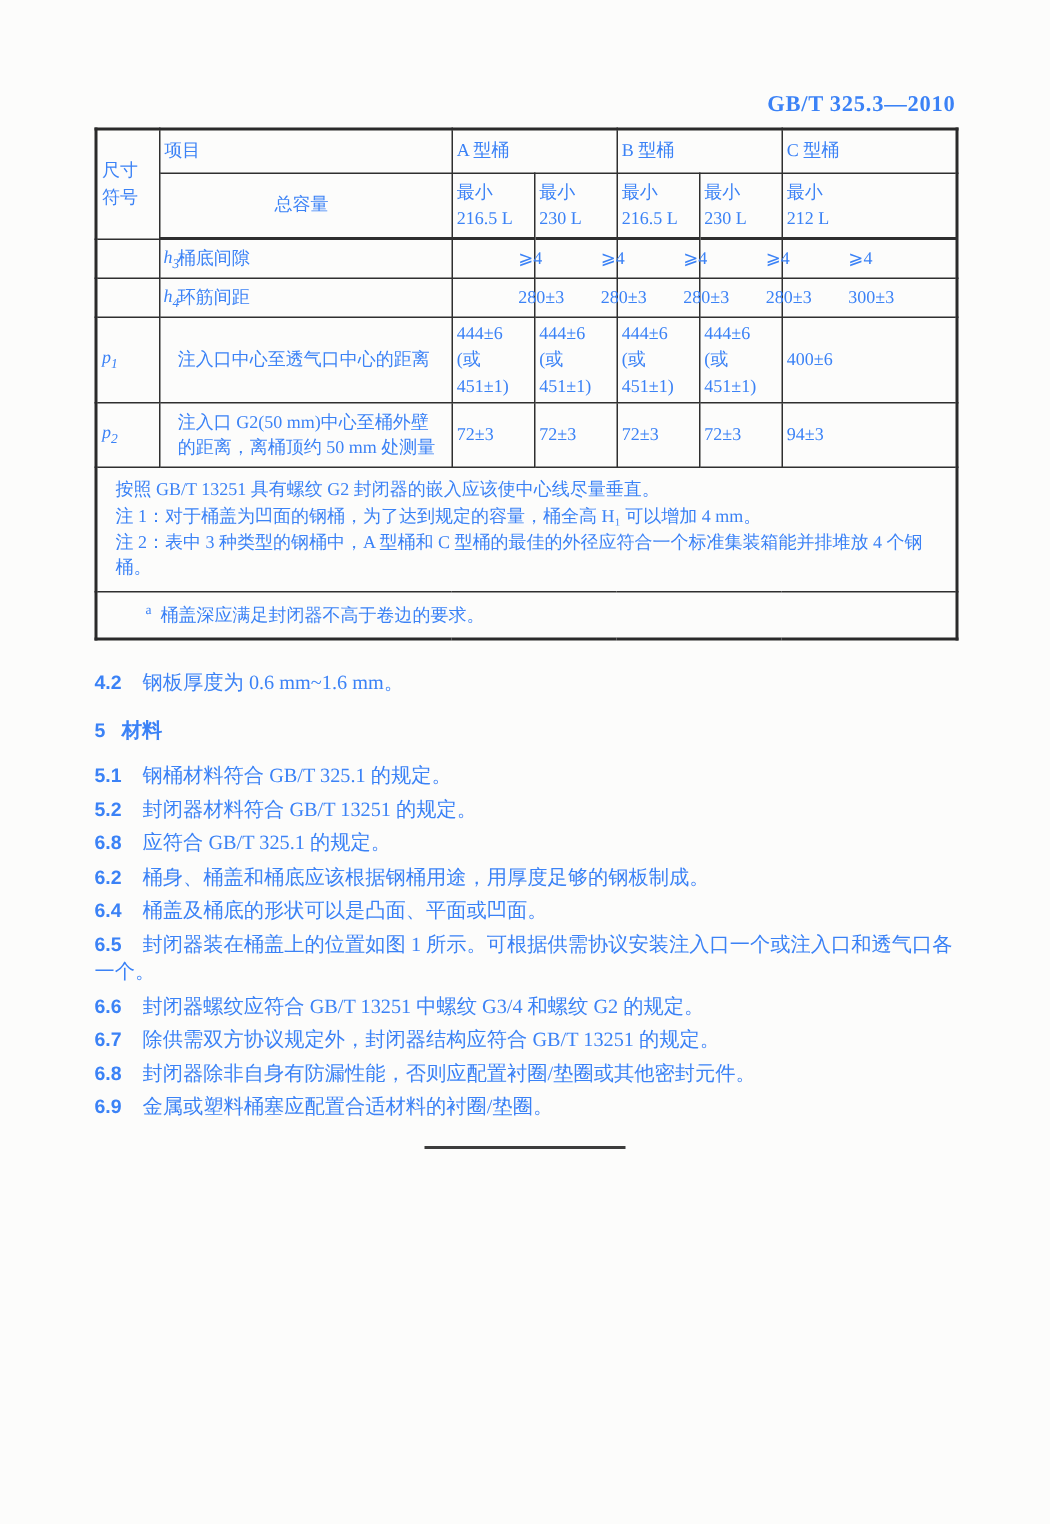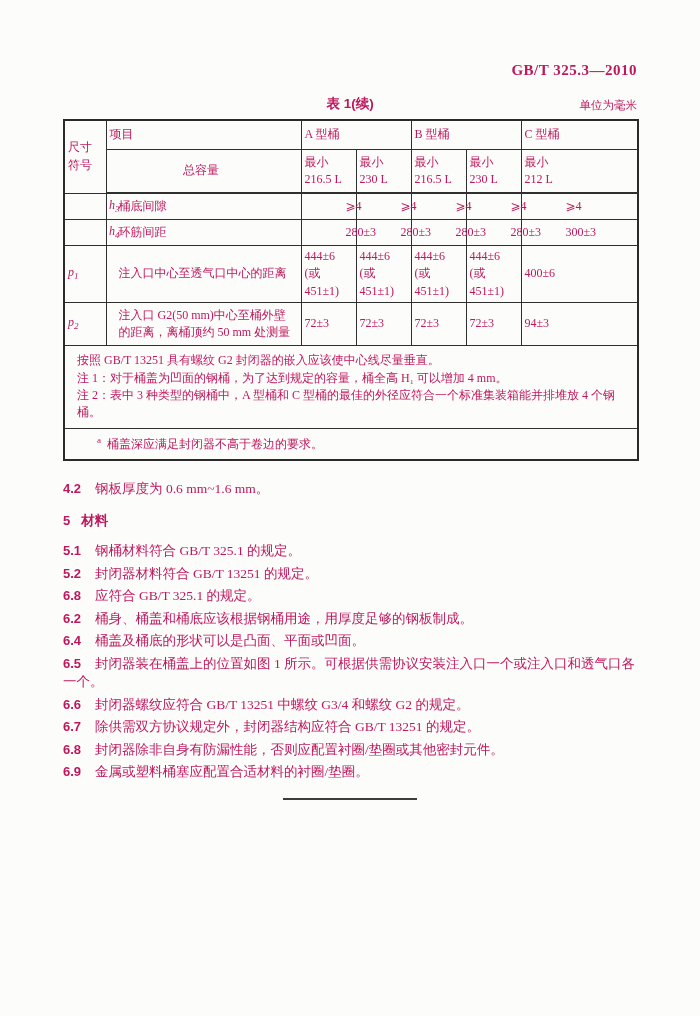--- a/index.html
+++ b/index.html
@@ -4,21 +4,21 @@
 <style>
   html,body { margin:0; padding:0; background:#d8d8d8; }
   .page {
     position:relative;
     width:700px; height:1016px;
     margin:0 auto;
     background:#fcfcfb;
     box-sizing:border-box;
     padding:0 63px;
     font-family:"Liberation Serif","DejaVu Serif",serif;
-    color:#be185d;
+    color:#3b82f6;
     overflow:hidden;
   }
   .doc-number {
     padding-top:62px;
     text-align:right;
     font-weight:bold;
     font-size:15px;
     letter-spacing:0.5px;
   }
   .caption-row { position:relative; margin-top:16px; height:18px; }
@@ -83,24 +83,20 @@
     margin:16px auto 0 auto;
   }
 </style>
 </head>
 <body>
 
 <div class="page">
 
   <div class="doc-number">GB/T 325.3—2010</div>
 
-  <div class="caption-row">
-    <div class="table-caption">表 1(续)</div>
-    <div class="unit-note">单位为毫米</div>
-  </div>
 
   <table class="dim-table">
     <colgroup>
       <col style="width:42px">
         <col style="width:195px">
       <col style="width:55px">
         <col style="width:55px">
       <col style="width:55px">
         <col style="width:55px">
       <col style="width:117px">

